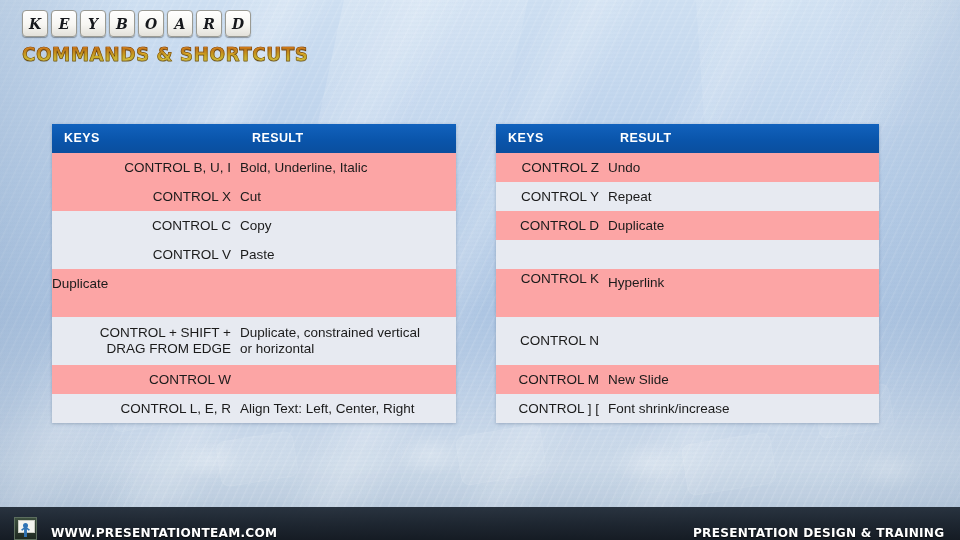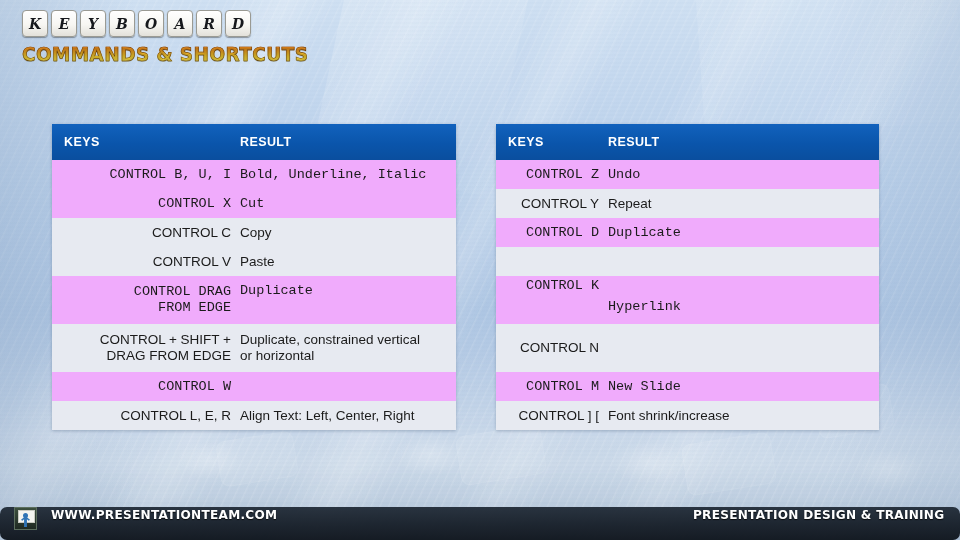--- a/index.html
+++ b/index.html
@@ -155,32 +155,33 @@
   #table-left  { left: 52px;  top: 124px; width: 404px; }
   #table-right { left: 496px; top: 124px; width: 383px; }
 
   .t-head {
     display: flex;
     background: linear-gradient(180deg, #1262bd 0%, #0a55ab 55%, #0a4e9e 100%);
     color: #ffffff;
     font-weight: bold;
     font-size: 12.5px;
     letter-spacing: .4px;
-    height: 36px;
+    height: 29px;
     align-items: center;
+    gap: 12px;
   }
   .t-row {
     display: flex;
     align-items: center;
     font-family: "Liberation Sans", sans-serif;
     font-size: 13.5px;
     color: #1b1b1b;
     min-height: 29px;
   }
-  .t-row.odd  { background: #f0abfc; font-family: Liberation Mono, monospace; }
+  .t-row.odd  { background: #fca5a5; }
   .t-row.even { background: #e7eaf1; }
   .t-row.tall { min-height: 48px; }
 
   .c-keys {
     text-align: right;
     padding: 5px 9px 5px 10px;
     line-height: 1.18;
     box-sizing: border-box;
     white-space: pre-line;
   }
@@ -200,22 +201,21 @@
   #table-left  .t-head .c-keys { width: 188px; }
   #table-right .t-head .c-keys { width: 112px; }
 
   
   .footer {
     position: absolute;
     left: 0; right: 0; bottom: 0;
     height: 33px;
     background: linear-gradient(180deg, rgba(30,40,52,.93) 0%, rgba(22,30,40,.95) 50%, rgba(16,22,30,.97) 100%);
     display: flex;
-    align-items: flex-start;
-    border-radius: 7px;
+    align-items: flex-end;
   }
   .footer-logo {
     width: 21px; height: 21px;
     margin-left: 14px;
     flex: 0 0 auto;
     background: linear-gradient(180deg, #3c4f3e, #1f2a22);
     border: 1px solid #5c6e5e;
     position: relative;
     overflow: hidden;
   }
@@ -296,22 +296,20 @@
     </div>
     <div class="t-row even">
       <div class="c-keys">CONTROL C</div>
       <div class="c-res">Copy</div>
     </div>
     <div class="t-row even">
       <div class="c-keys">CONTROL V</div>
       <div class="c-res">Paste</div>
     </div>
     <div class="t-row odd tall">
-      <div class="c-keys">CONTROL DRAG
-FROM EDGE</div>
       <div class="c-res" style="align-self:flex-start; padding-top:7px;">Duplicate</div>
     </div>
     <div class="t-row even tall">
       <div class="c-keys">CONTROL + SHIFT +
 DRAG FROM EDGE</div>
       <div class="c-res">Duplicate, constrained vertical
 or horizontal</div>
     </div>
     <div class="t-row odd">
       <div class="c-keys">CONTROL W</div>
@@ -336,21 +334,21 @@
       <div class="c-res">Repeat</div>
     </div>
     <div class="t-row odd">
       <div class="c-keys">CONTROL D</div>
       <div class="c-res">Duplicate</div>
     </div>
     <div class="t-row even">
     </div>
     <div class="t-row odd tall">
       <div class="c-keys" style="align-self:flex-start; padding-top:2px;">CONTROL K</div>
-      <div class="c-res" style="align-self:flex-start; padding-top:23px;">Hyperlink</div>
+      <div class="c-res" style="align-self:flex-start; padding-top:6px;">Hyperlink</div>
     </div>
     <div class="t-row even tall">
       <div class="c-keys">CONTROL N</div>
     </div>
     <div class="t-row odd">
       <div class="c-keys">CONTROL M</div>
       <div class="c-res">New Slide</div>
     </div>
     <div class="t-row even">
       <div class="c-keys">CONTROL ] [</div>

